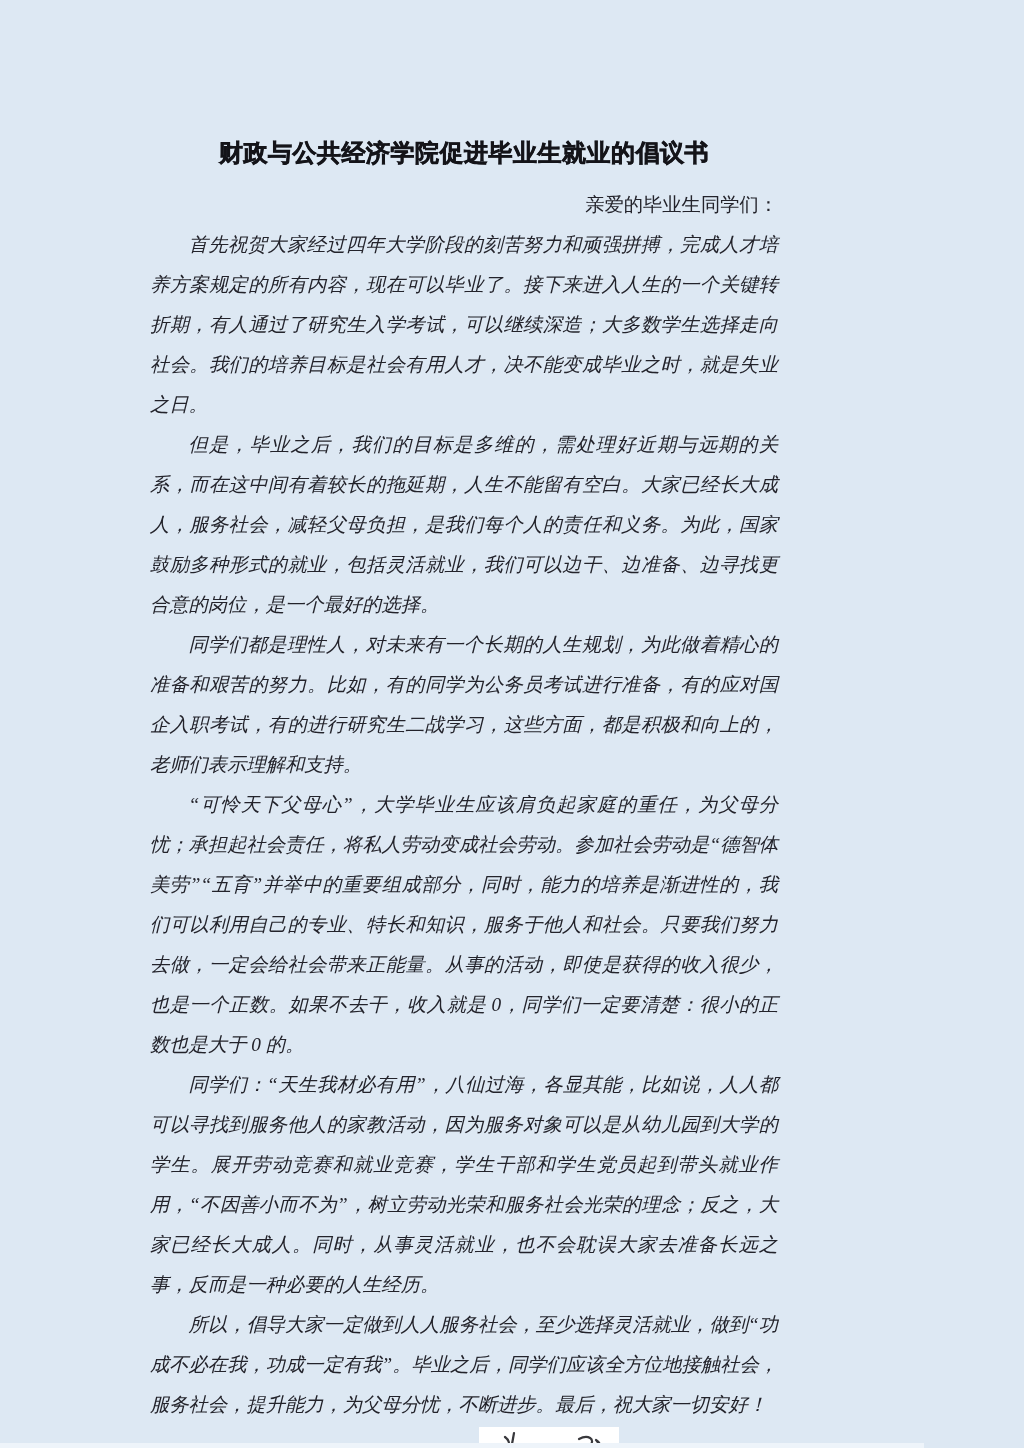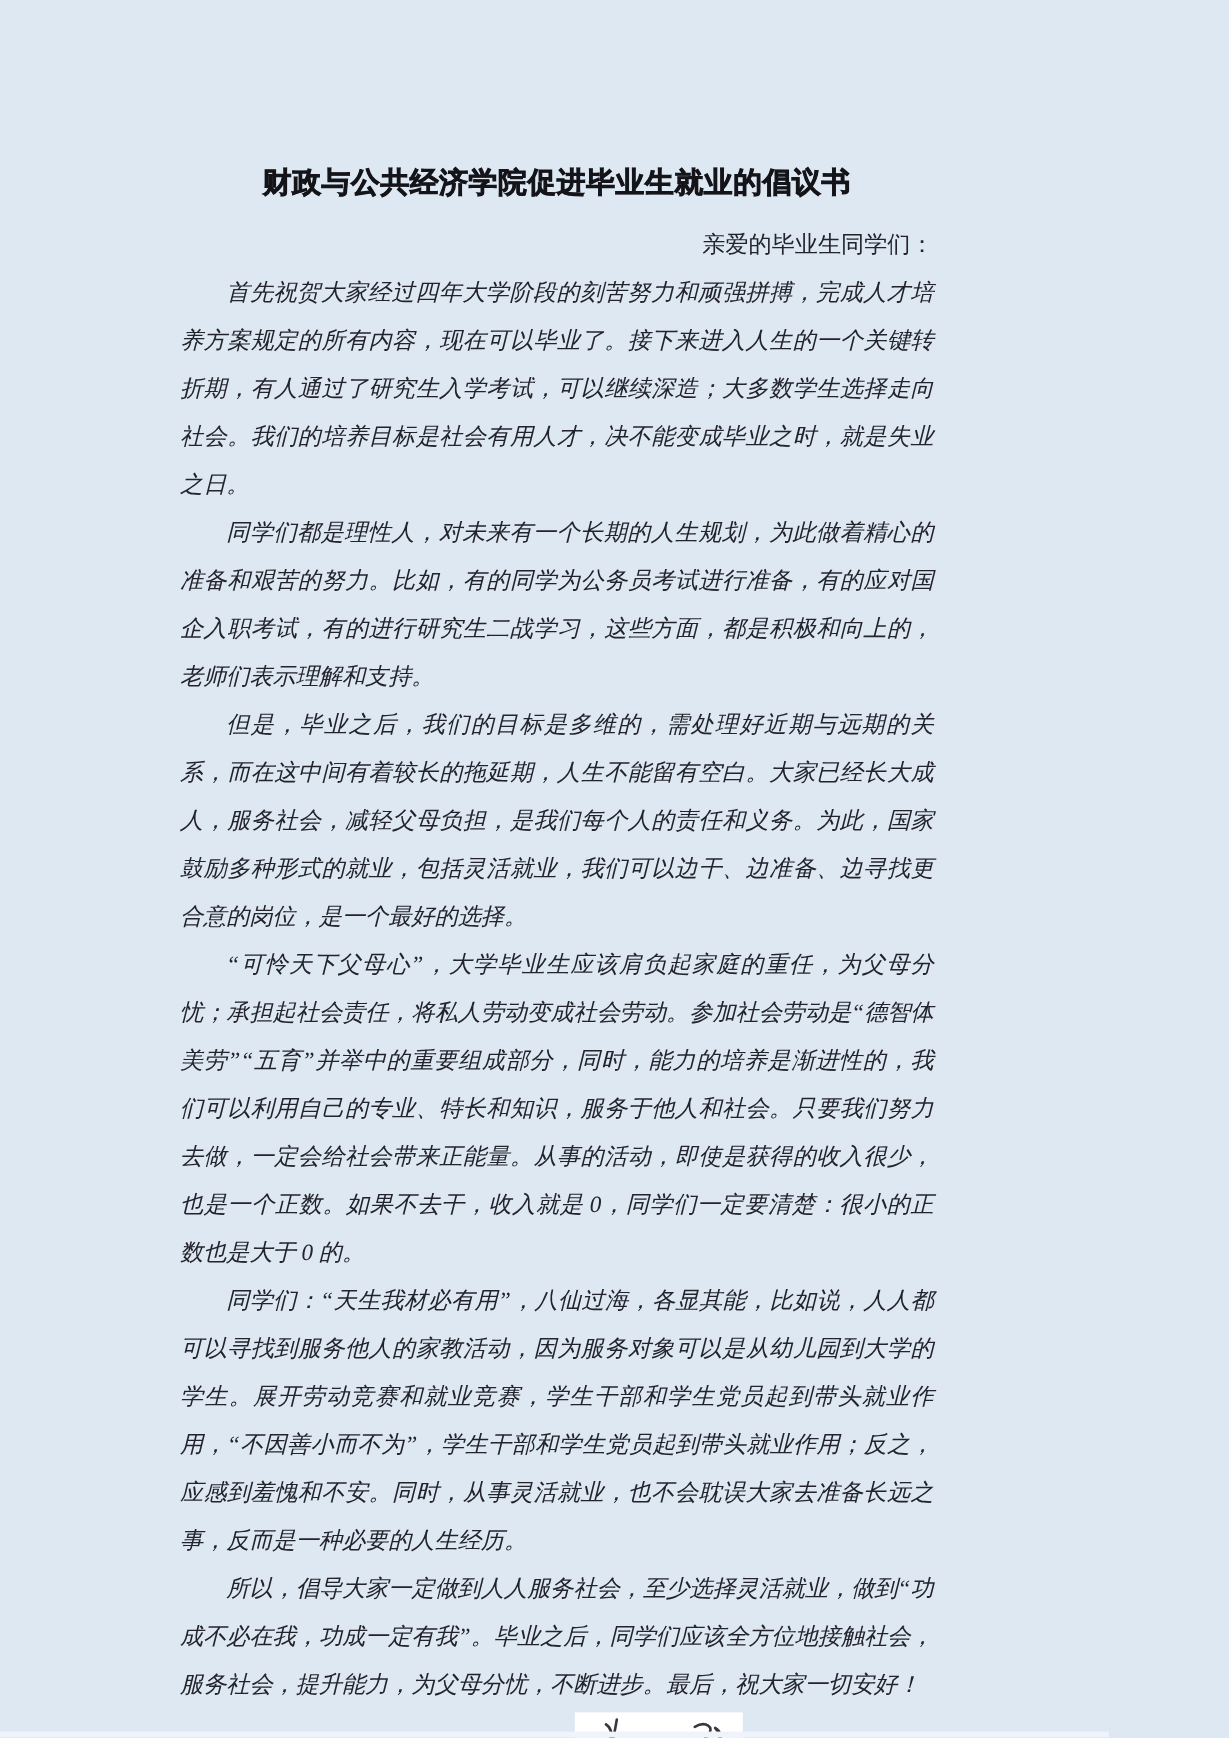--- a/index.html
+++ b/index.html
@@ -85,27 +85,27 @@
 <body>
 
 <div class="page">
 
   <h1 class="doc-title">财政与公共经济学院促进毕业生就业的倡议书</h1>
 
   <p class="salutation">亲爱的毕业生同学们：</p>
 
   <p class="body-para">首先祝贺大家经过四年大学阶段的刻苦努力和顽强拼搏，完成人才培养方案规定的所有内容，现在可以毕业了。接下来进入人生的一个关键转折期，有人通过了研究生入学考试，可以继续深造；大多数学生选择走向社会。我们的培养目标是社会有用人才，决不能变成毕业之时，就是失业之日。</p>
 
+  <p class="body-para">但是，毕业之后，我们的目标是多维的，需处理好近期与远期的关系，而在这中间有着较长的拖延期，人生不能留有空白。大家已经长大成人，服务社会，减轻父母负担，是我们每个人的责任和义务。为此，国家鼓励多种形式的就业，包括灵活就业，我们可以边干、边准备、边寻找更合意的岗位，是一个最好的选择。</p>
+
   <p class="body-para">同学们都是理性人，对未来有一个长期的人生规划，为此做着精心的准备和艰苦的努力。比如，有的同学为公务员考试进行准备，有的应对国企入职考试，有的进行研究生二战学习，这些方面，都是积极和向上的，老师们表示理解和支持。</p>
-
-  <p class="body-para">但是，毕业之后，我们的目标是多维的，需处理好近期与远期的关系，而在这中间有着较长的拖延期，人生不能留有空白。大家已经长大成人，服务社会，减轻父母负担，是我们每个人的责任和义务。为此，国家鼓励多种形式的就业，包括灵活就业，我们可以边干、边准备、边寻找更合意的岗位，是一个最好的选择。</p>
 
   <p class="body-para">“可怜天下父母心”，大学毕业生应该肩负起家庭的重任，为父母分忧；承担起社会责任，将私人劳动变成社会劳动。参加社会劳动是“德智体美劳”“五育”并举中的重要组成部分，同时，能力的培养是渐进性的，我们可以利用自己的专业、特长和知识，服务于他人和社会。只要我们努力去做，一定会给社会带来正能量。从事的活动，即使是获得的收入很少，也是一个正数。如果不去干，收入就是 0，同学们一定要清楚：很小的正数也是大于 0 的。</p>
 
-  <p class="body-para">同学们：“天生我材必有用”，八仙过海，各显其能，比如说，人人都可以寻找到服务他人的家教活动，因为服务对象可以是从幼儿园到大学的学生。展开劳动竞赛和就业竞赛，学生干部和学生党员起到带头就业作用，“不因善小而不为”，学生干部和学生党员起到带头就业作用；反之，应感到羞愧和不安。同时，从事灵活就业，也不会耽误大家去准备长远之事，反而是一种必要的人生经历。</p>
+  <p class="body-para">同学们：“天生我材必有用”，八仙过海，各显其能，比如说，人人都可以寻找到服务他人的家教活动，因为服务对象可以是从幼儿园到大学的学生。展开劳动竞赛和就业竞赛，学生干部和学生党员起到带头就业作用，“不因善小而不为”，树立劳动光荣和服务社会光荣的理念；反之，大家已经长大成人。同时，从事灵活就业，也不会耽误大家去准备长远之事，反而是一种必要的人生经历。</p>
 
   <p class="body-para">所以，倡导大家一定做到人人服务社会，至少选择灵活就业，做到“功成不必在我，功成一定有我”。毕业之后，同学们应该全方位地接触社会，服务社会，提升能力，为父母分忧，不断进步。最后，祝大家一切安好！</p>
 
   <div class="sig-row">
 
     <span class="org-name">山西财经大学财政与公共经济学院</span>
 
     <span class="sig-box">
       <svg width="140" height="70" viewBox="0 0 140 70" fill="none" stroke="#38383c" stroke-width="2.2" stroke-linecap="round" stroke-linejoin="round">
         <path d="M26 10 C34 16 30 26 21 33 C31 26 43 24 44 30 C45 36 30 38 27 43 C24 48 36 47 42 43"></path>

